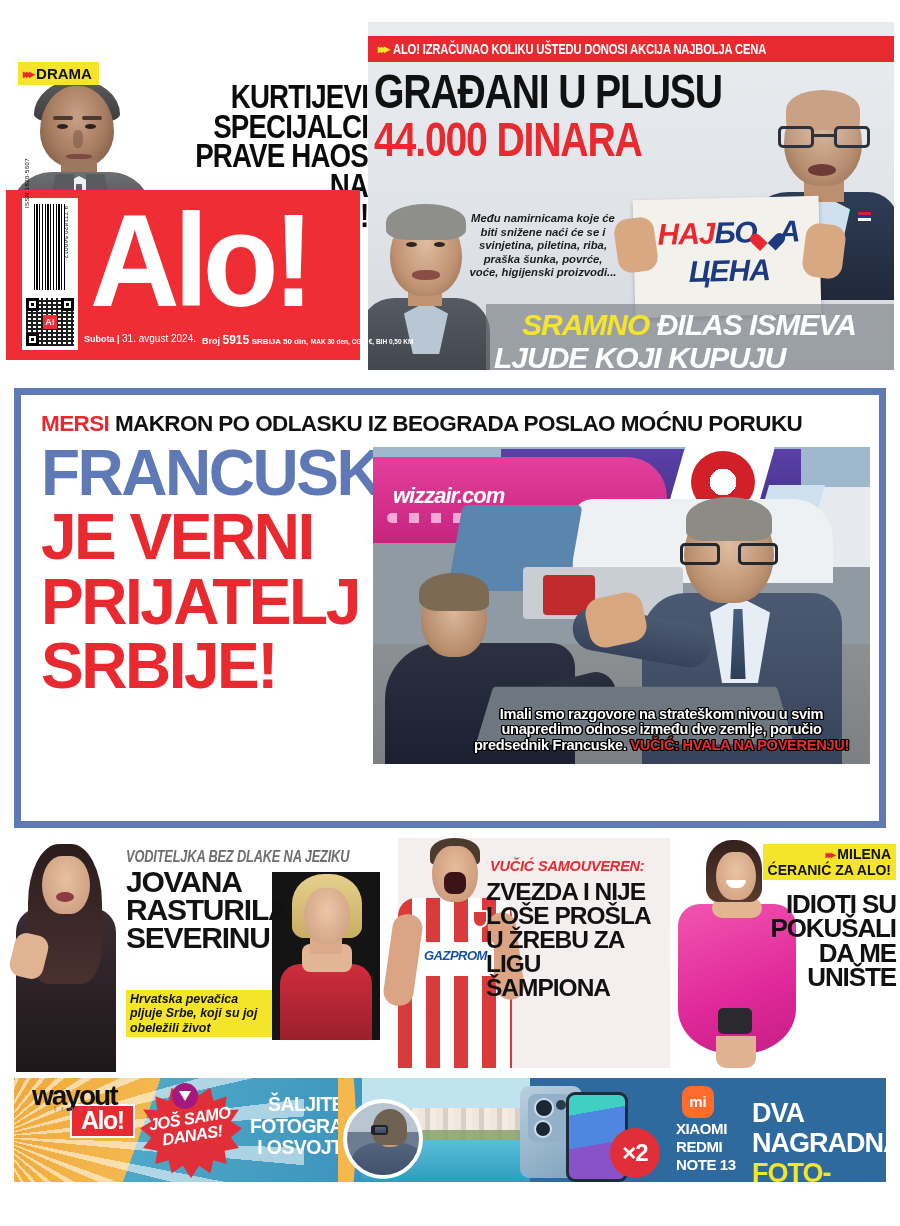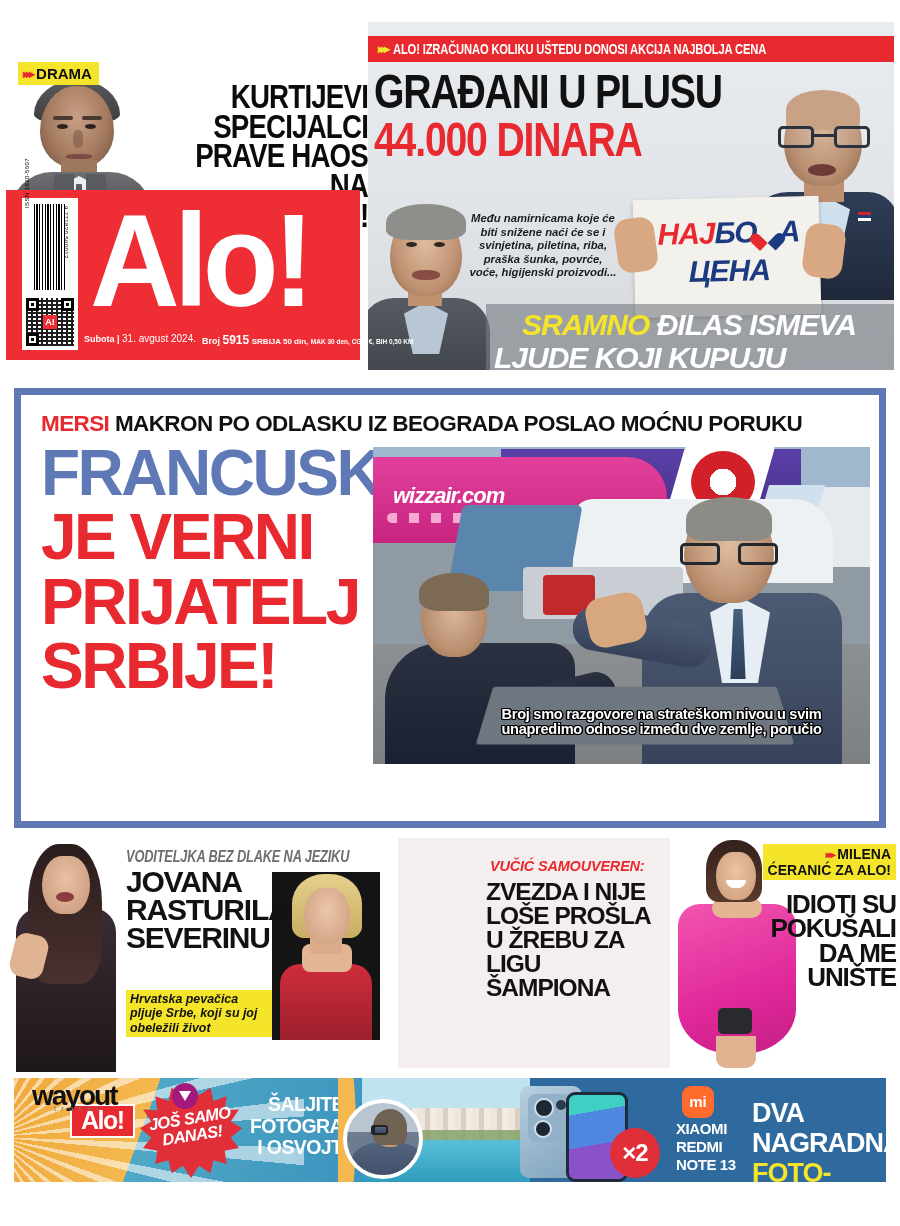--- a/index.html
+++ b/index.html
@@ -544,22 +544,23 @@
         <div class="suit"></div>
           <div class="head"></div>
           <div class="hair"></div>
           <div class="arm"></div>
       </div>
       <div class="p-shake"></div>
       <div class="p-lectern"></div>
     </div>
 
     <div class="mb-caption">
-      <span class="cl">Broj smo razgovore na strateškom nivou u svim</span>
+      <span class="cl">Imali smo razgovore na strateškom nivou u svim</span>
       <span class="cl">unapredimo odnose između dve zemlje, poručio</span>
+      <span class="cl"><span>predsednik Francuske. </span><span class="hi">VUČIĆ: HVALA NA POVERENJU!</span></span>
     </div>
 
     <div class="mb-inset">
       <div class="b"></div>
         <div class="h2"></div>
         <div class="h1"></div>
       <div class="g">
           <i class="a"></i>
           <i class="b"></i>
         </div>
@@ -593,20 +594,31 @@
         <span class="l">SEVERINU</span>
       </div>
       <div class="pn1-yellow">
         <span>Hrvatska pevačica</span>
         <span>pljuje Srbe, koji su joj</span>
         <span>obeležili život</span>
       </div>
     </div>
 
     <div class="pn2">
+      <div class="zvez">
+        <div class="jersey"></div>
+          <div class="armL"></div>
+          <div class="armR"></div>
+        <div class="patch"></div>
+        <div class="gaz">GAZPROM</div>
+        <div class="crest"></div>
+        <div class="hair"></div>
+          <div class="face"></div>
+          <div class="mouth"></div>
+      </div>
       <div class="pn2-kick">VUČIĆ SAMOUVEREN:</div>
       <div class="pn2-h">
         <span class="l">ZVEZDA I NIJE</span>
         <span class="l">LOŠE PROŠLA</span>
         <span class="l">U ŽREBU ZA LIGU</span>
         <span class="l">ŠAMPIONA</span>
       </div>
     </div>
 
     <div class="pn3">

